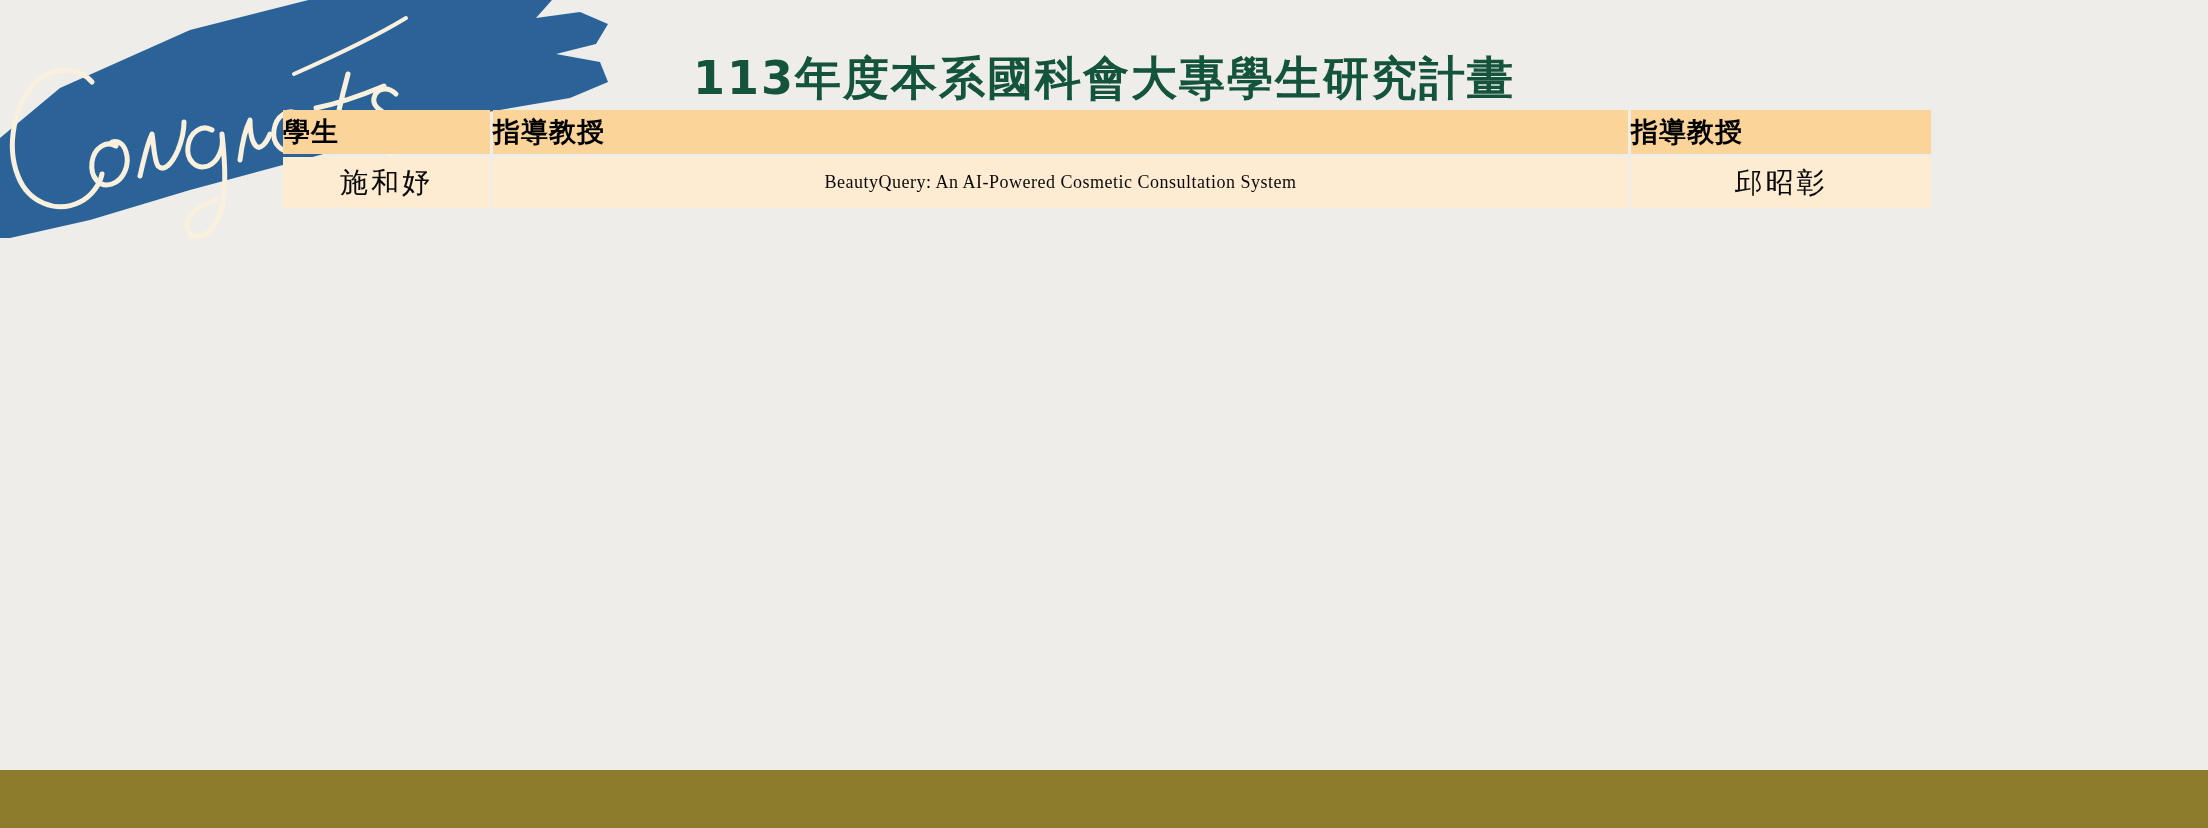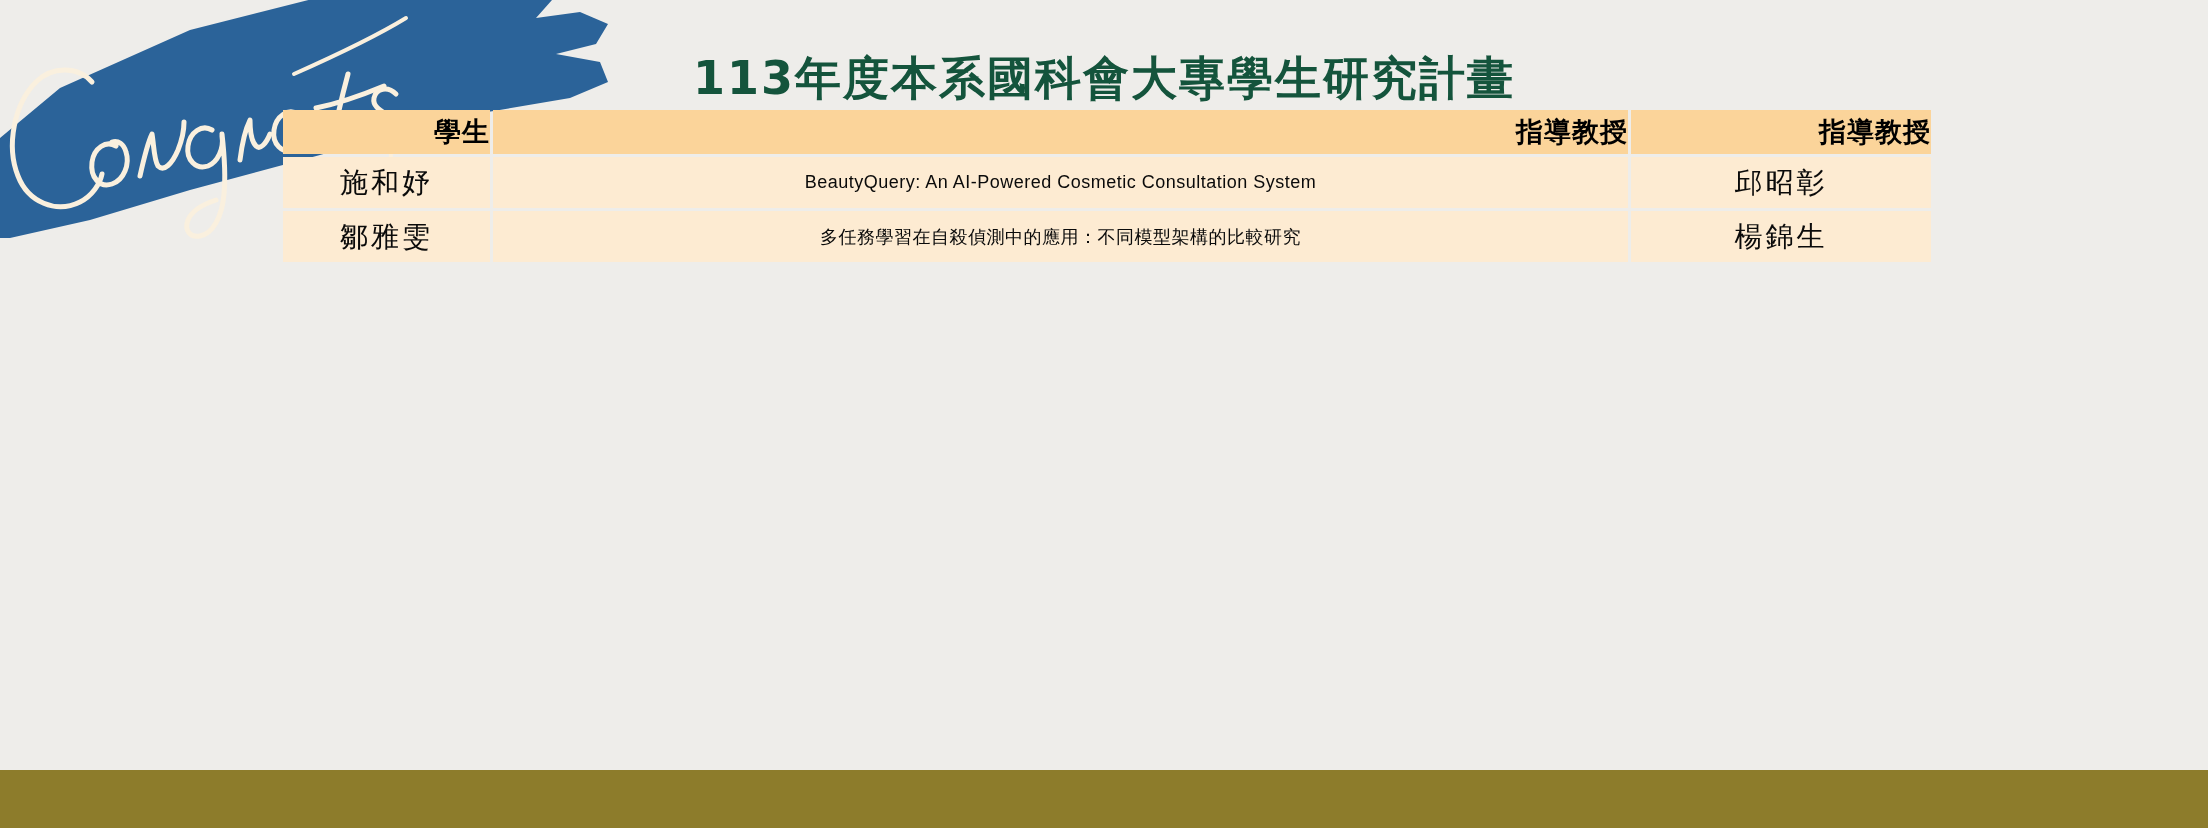--- a/index.html
+++ b/index.html
@@ -53,35 +53,35 @@
   col.c-student  { width:207px; }
   col.c-project  { width:1135px; }
   col.c-advisor  { width:300px; }
 
   thead th {
     background:#FBD49A;
     color:#000;
     font-size:27px;
     font-weight:700;
     height:44px;
-    text-align:right;
+    text-align:left;
     vertical-align:middle;
     letter-spacing:1px;
     font-family:"DejaVu Sans","Liberation Sans",sans-serif;
   }
   tbody td {
     background:#FDEBD2;
     color:#0A0A0A;
     font-size:28px;
     height:51px;
     text-align:center;
     vertical-align:middle;
     font-weight:400;
     letter-spacing:0.5px;
-    font-family:Liberation Sans, sans-serif;
+    font-family:Liberation Serif, serif;
     white-space:nowrap;
     overflow:hidden;
   }
   tbody td.project { font-size:18px; }
   tbody td.student, tbody td.advisor { letter-spacing:3px; }
 
   
   #footer-bar {
     position:absolute;
     left:0; bottom:0;
@@ -178,22 +178,17 @@
         <th>指導教授</th>
         <th>指導教授</th>
       </tr>
     </thead>
     <tbody>
       <tr>
         <td class="student">施和妤</td>
         <td class="project">BeautyQuery: An AI-Powered Cosmetic Consultation System</td>
         <td class="advisor">邱昭彰</td>
       </tr>
-      <tr>
-        <td class="student">鄒雅雯</td>
-        <td class="project">多任務學習在自殺偵測中的應用：不同模型架構的比較研究</td>
-        <td class="advisor">楊錦生</td>
-      </tr>
     </tbody>
   </table>
 </div>
 
 <div id="footer-bar"></div>
 
 </body></html>

